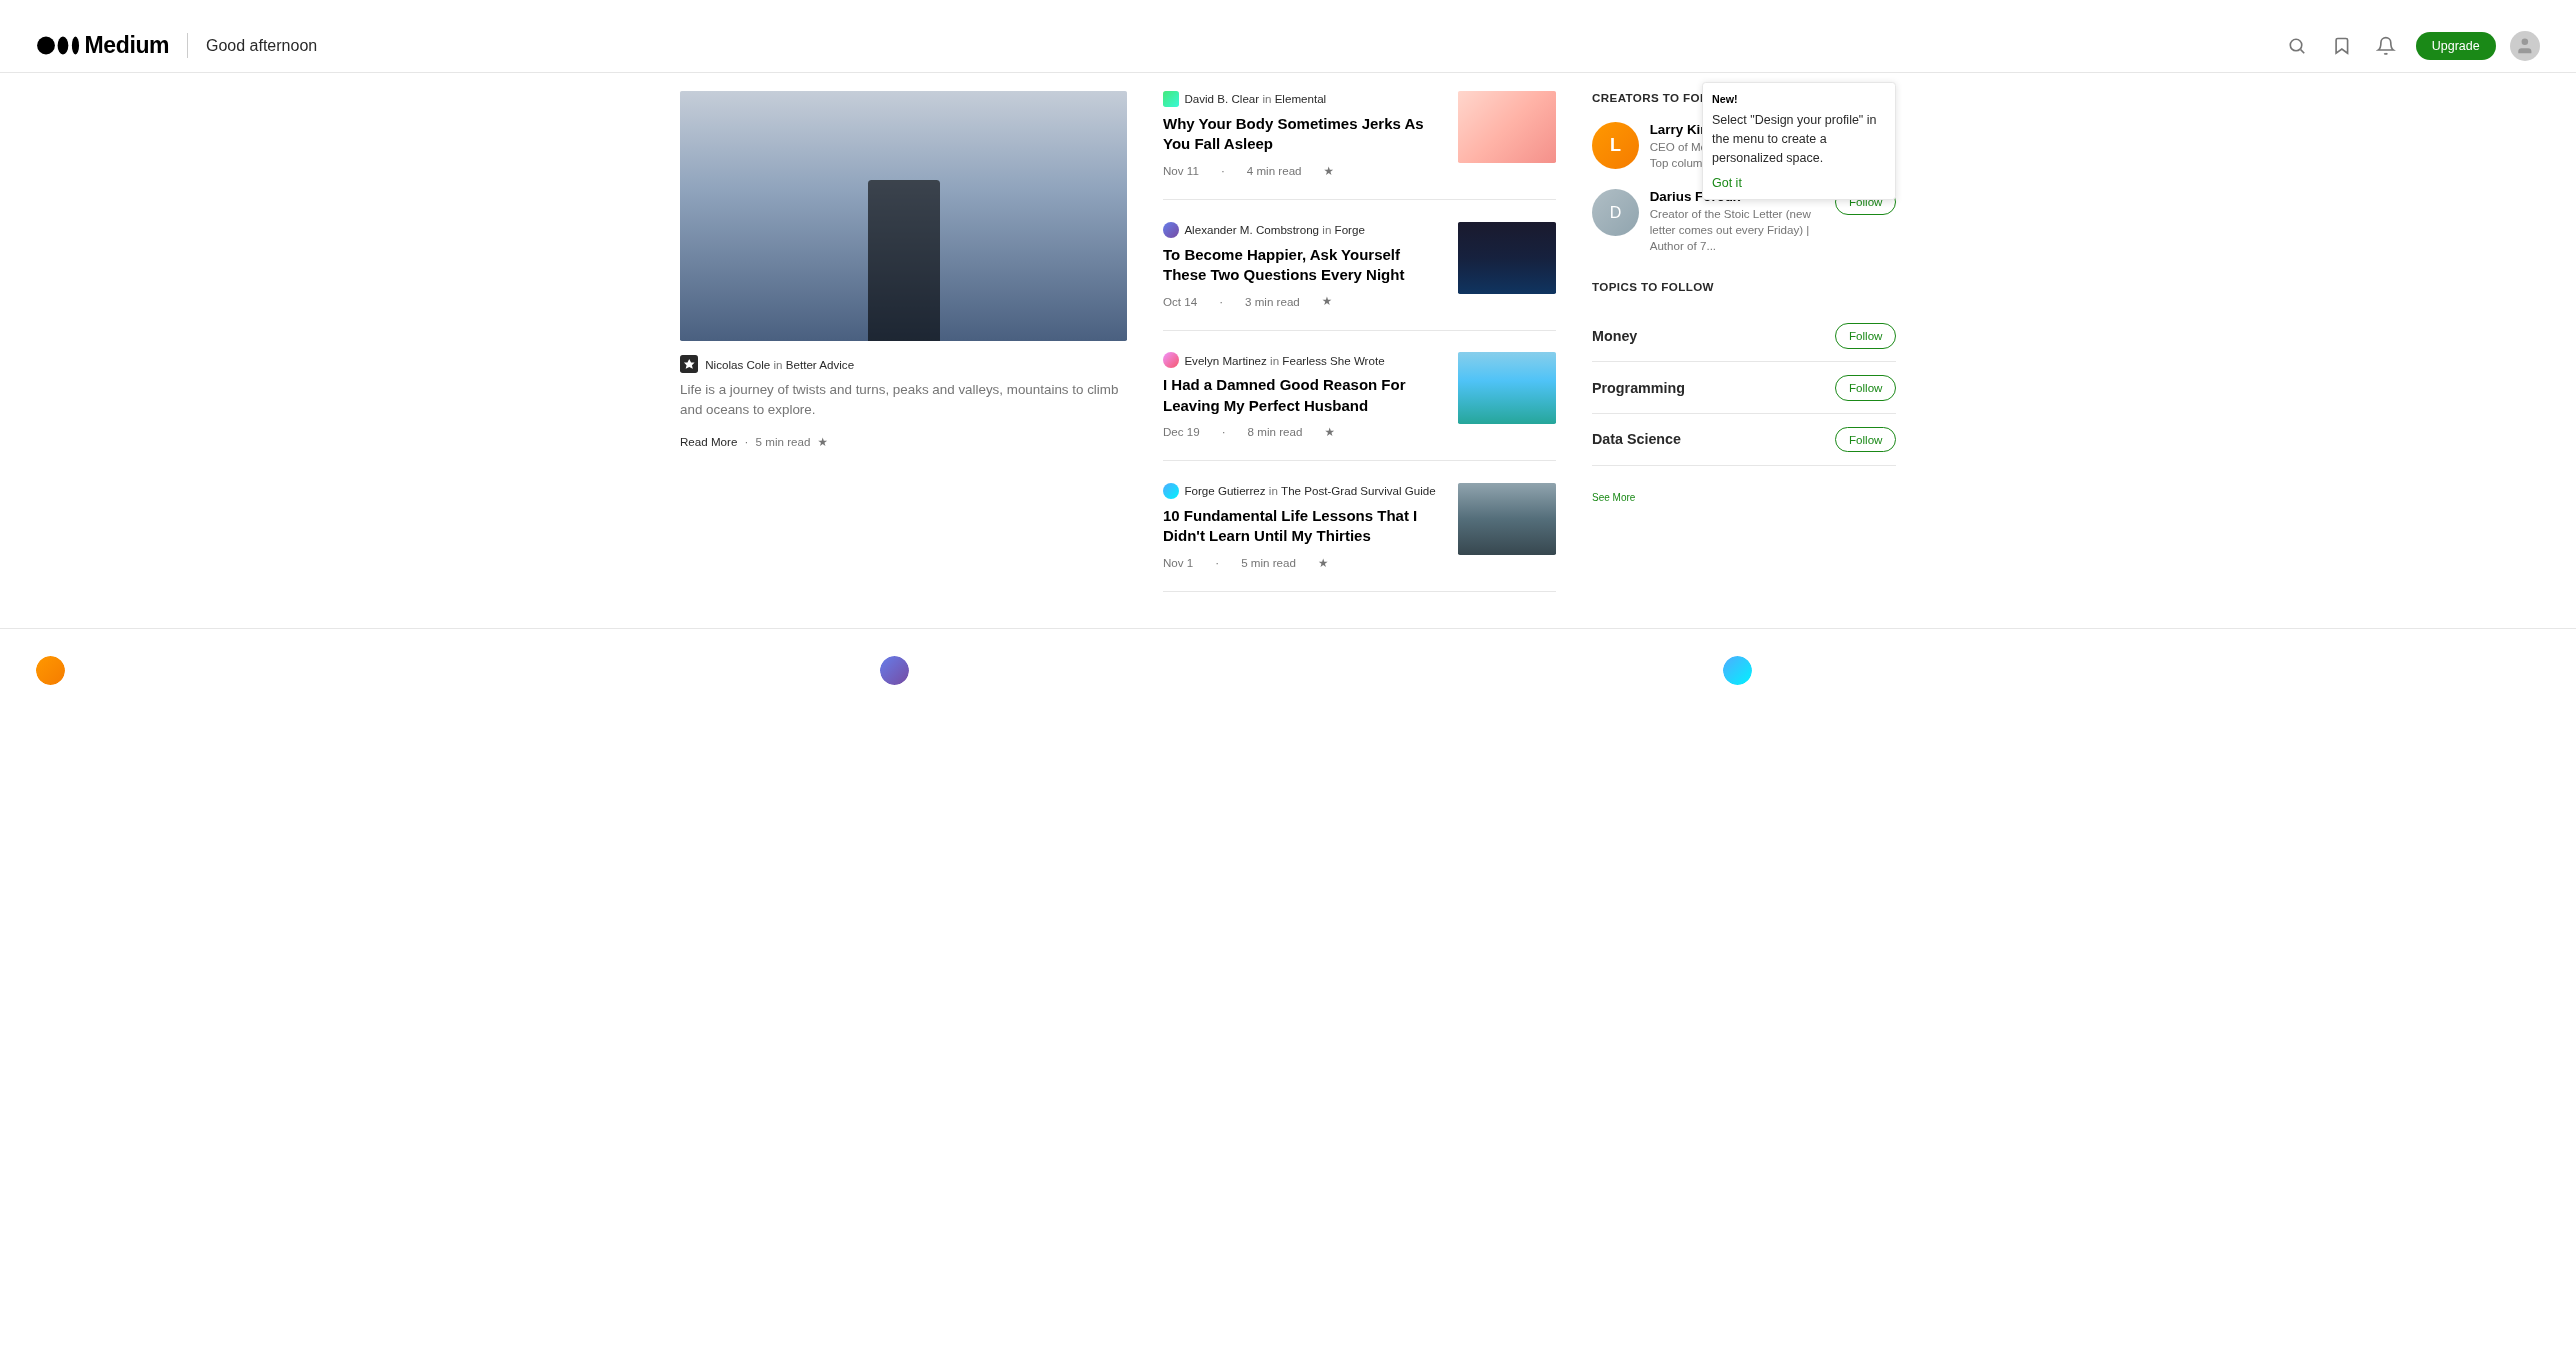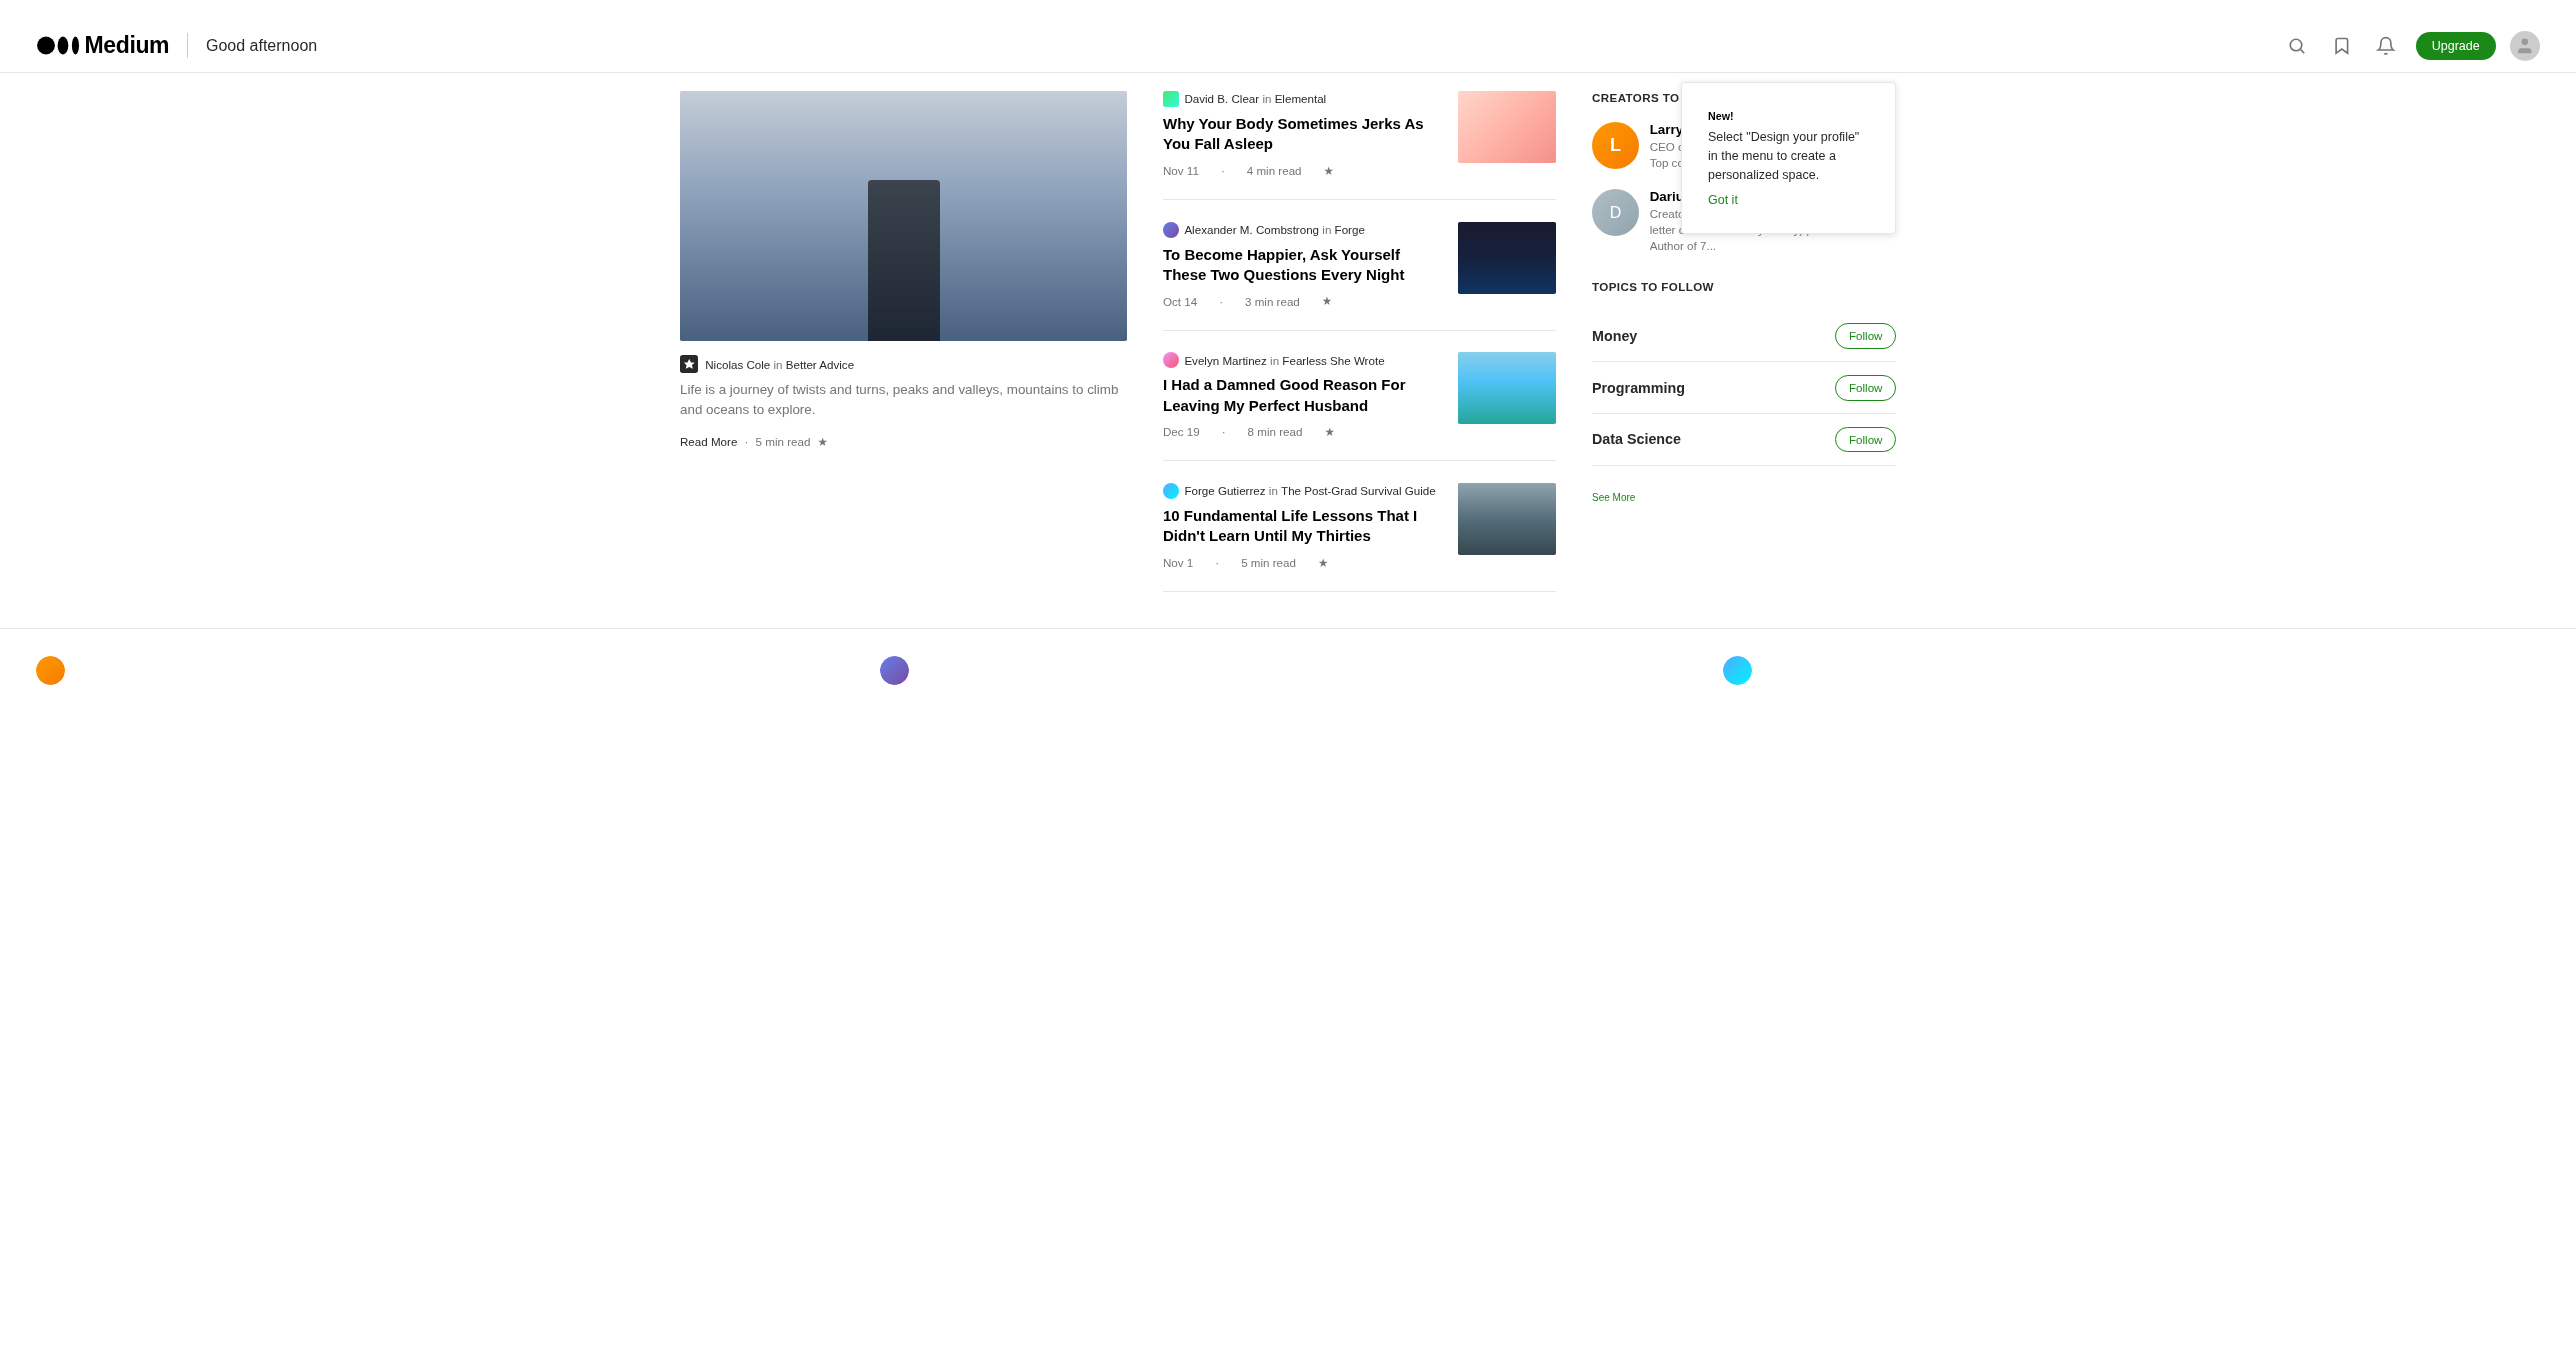--- a/index.html
+++ b/index.html
@@ -76,22 +76,22 @@
     .see-more { color: #1a8917; font-size: 10px; cursor: pointer; margin-top: 26px; display: block; background: none; border: none; padding: 0; }
 
     
     .tooltip-popup {
       position: absolute;
       top: -9px;
       right: 0;
       background: #fff;
       border: 0.9px solid #e6e6e6;
       border-radius: 3.6px;
-      padding: 26px;
-      width: 215px;
+      padding: 9px;
+      width: 194px;
       box-shadow: 0 1.8px 7.2px rgba(0,0,0,0.12);
       z-index: 100;
       margin-left: 45px;
     }
     .tooltip-new-badge { font-size: 10.7px; font-weight: 700; color: #000; }
     .tooltip-text { font-size: 12.5px; color: #292929; line-height: 1.5; margin: 5.4px 0 9px; }
     .tooltip-got-it { color: #1a8917; font-size: 12.5px; cursor: pointer; background: none; border: none; padding: 0; font-weight: 500; }
 
     
     .trending-section { border-top: 0.9px solid #e6e6e6; margin-top: 18px; padding: 27px 36px; }

